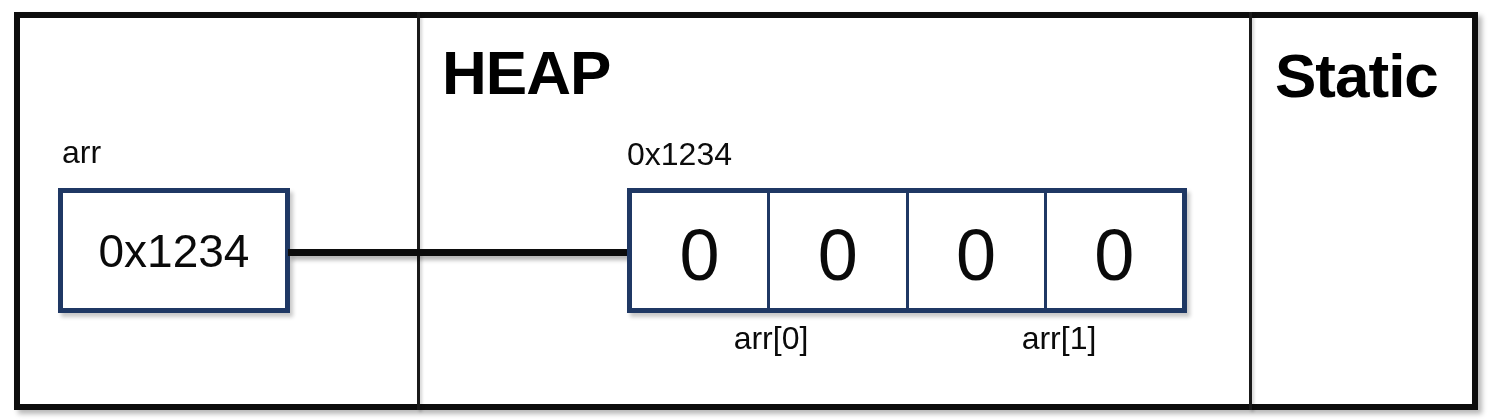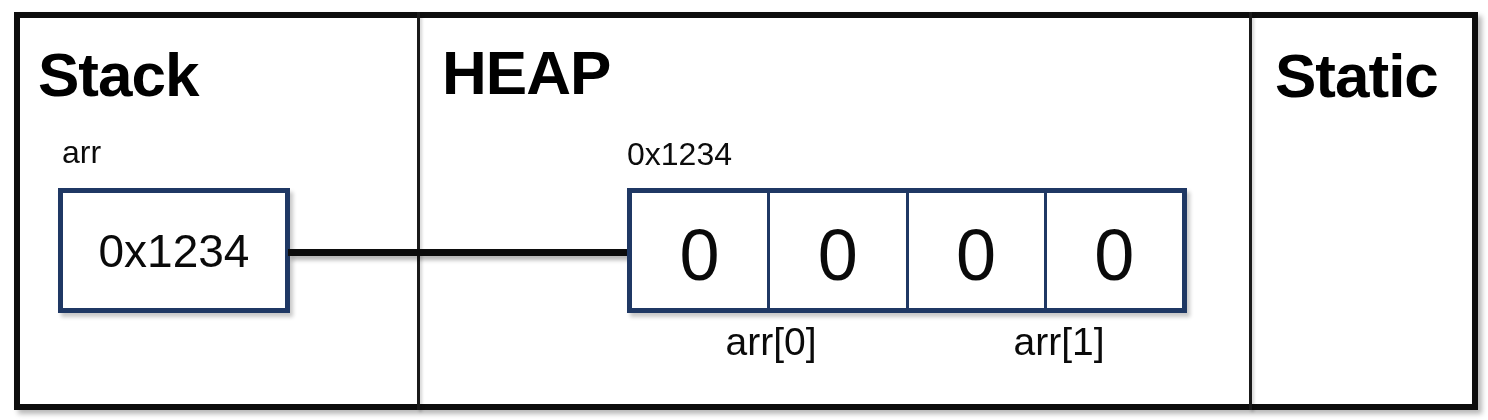--- a/index.html
+++ b/index.html
@@ -83,35 +83,34 @@
   }
   .heap-array .cell:first-child{border-left:none;}
 
   .array-labels{
     position:absolute;left:627px;top:322px;width:576px;height:46px;
     display:flex;
   }
   .array-labels .lbl{
     flex:1 1 0;
     text-align:center;
-    font-size:39px;
+    font-size:32px;
     line-height:1;
   }
 </style>
 </head>
 <body>
 
 <div class="stage">
 
   <div class="frame"></div>
 
   <div class="divider d1"></div>
   <div class="divider d2"></div>
 
-  <div class="abs section-title t-stack">Stack</div>
 
   <div class="abs section-title t-heap">HEAP</div>
 
   <div class="abs section-title t-static">Static</div>
 
   <div class="abs small-label" style="left:62px;top:136px;">arr</div>
 
   <div class="stack-box">
     <span class="value">0x1234</span>
   </div>

